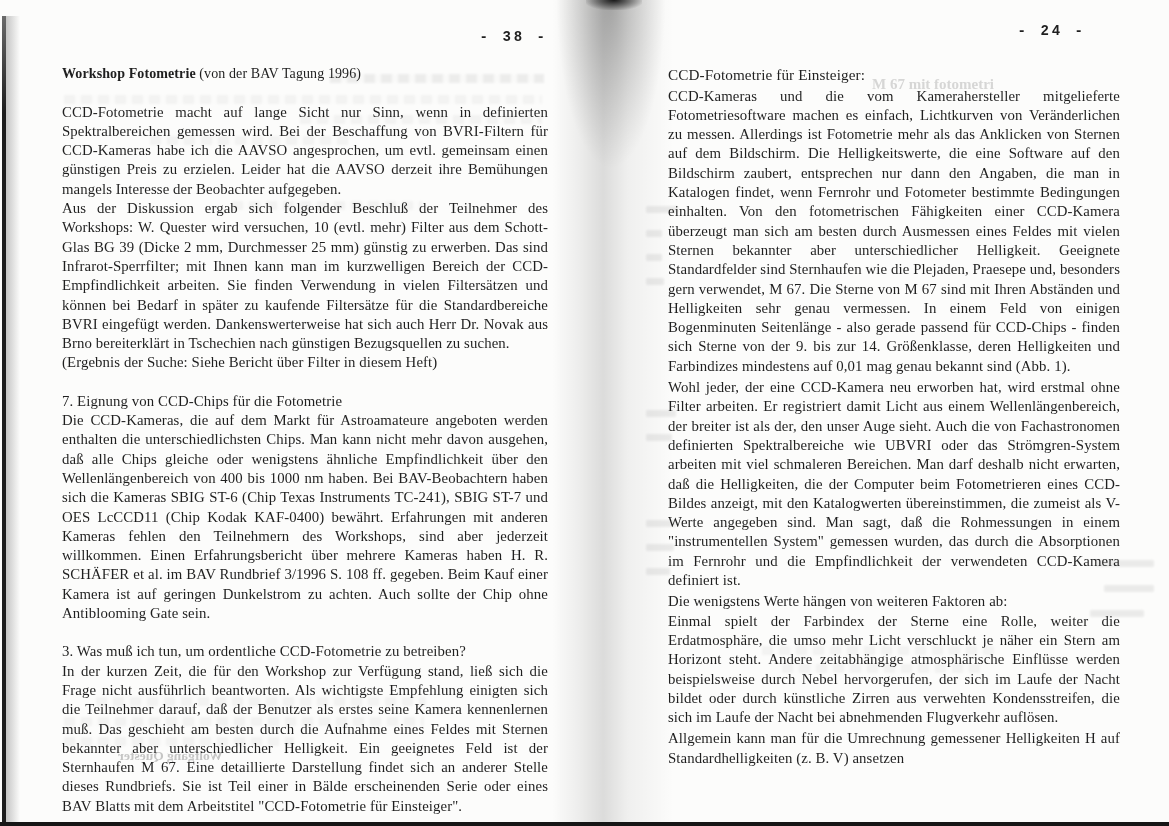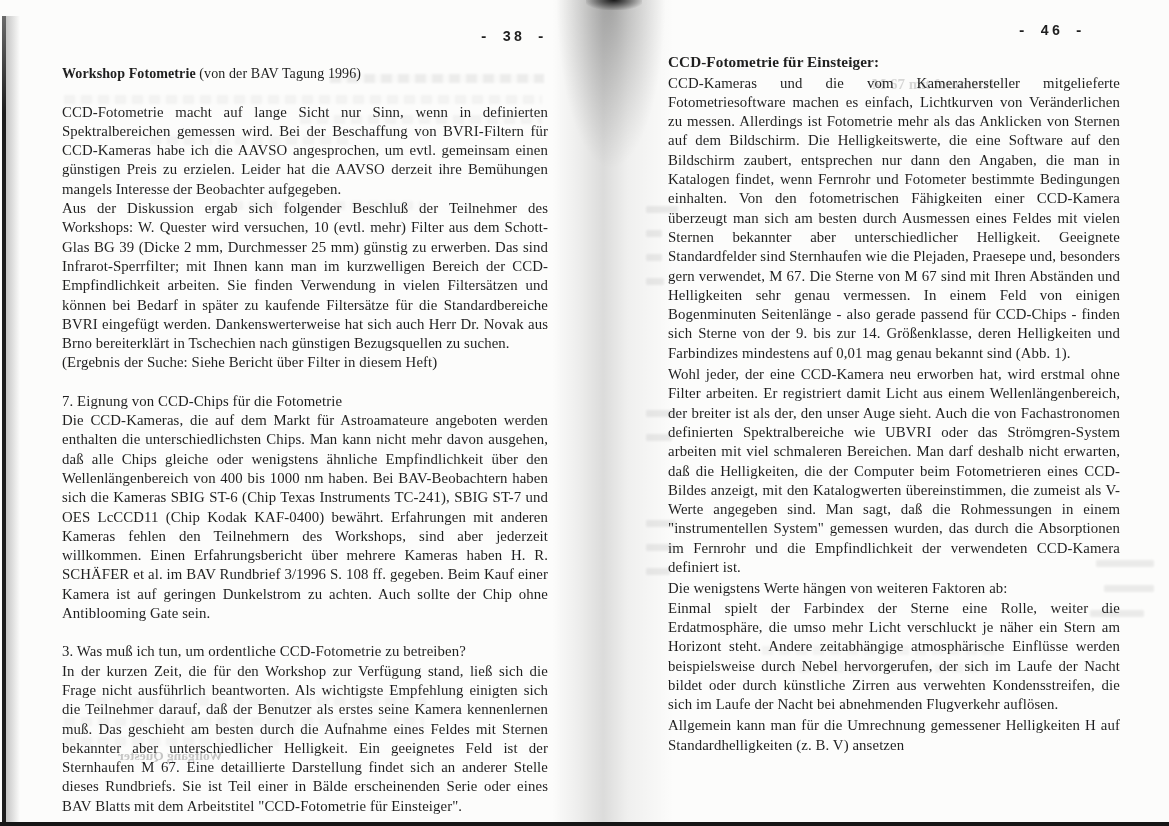--- a/index.html
+++ b/index.html
@@ -81,21 +81,21 @@
     text-align: right;
   }
   .page-right .pageno { padding-right: 34px; }
 
   .ltitle { margin-top: 17px; font-size: 14px; }
   .b { font-weight: bold; }
 
   .sec { margin-top: 19px; }
   .just { text-align: justify; }
 
-  .rtitle1 { margin-top: 11px; font-size: 15.2px; font-weight: bold; }
+  .rtitle1 { margin-top: 24px; font-size: 15.2px; font-weight: normal; }
   .rtitle2 { font-size: 15.2px; font-weight: bold; text-align: center; padding-left: 104px; }
   .mt { margin-top: 2px; }
 </style>
 </head>
 <body>
 
 <div class="scan">
 
   <div class="edge-left-dark"></div>
   <div class="edge-left-soft"></div>
@@ -147,21 +147,21 @@
     </div>
 
     <div class="sec">
       <div>3. Was muß ich tun, um ordentliche CCD-Fotometrie zu betreiben?</div>
       <div class="just">In der kurzen Zeit, die für den Workshop zur Verfügung stand, ließ sich die Frage nicht ausführlich beantworten. Als wichtigste Empfehlung einigten sich die Teilnehmer darauf, daß der Benutzer als erstes seine Kamera kennenlernen muß. Das geschieht am besten durch die Aufnahme eines Feldes mit Sternen bekannter aber unterschiedlicher Helligkeit. Ein geeignetes Feld ist der Sternhaufen M 67. Eine detaillierte Darstellung findet sich an anderer Stelle dieses Rundbriefs. Sie ist Teil einer in Bälde erscheinenden Serie oder eines BAV Blatts mit dem Arbeitstitel "CCD-Fotometrie für Einsteiger".</div>
     </div>
 
   </div>
 
   <div class="page page-right">
-    <div class="pageno">- 46 -</div>
+    <div class="pageno">- 24 -</div>
 
     <div class="rtitle1">CCD-Fotometrie für Einsteiger:</div>
 
     <div class="just mt">CCD-Kameras und die vom Kamerahersteller mitgelieferte Fotometriesoftware machen es einfach, Lichtkurven von Veränderlichen zu messen. Allerdings ist Fotometrie mehr als das Anklicken von Sternen auf dem Bildschirm. Die Helligkeitswerte, die eine Software auf den Bildschirm zaubert, entsprechen nur dann den Angaben, die man in Katalogen findet, wenn Fernrohr und Fotometer bestimmte Bedingungen einhalten. Von den fotometrischen Fähigkeiten einer CCD-Kamera überzeugt man sich am besten durch Ausmessen eines Feldes mit vielen Sternen bekannter aber unterschiedlicher Helligkeit. Geeignete Standardfelder sind Sternhaufen wie die Plejaden, Praesepe und, besonders gern verwendet, M 67. Die Sterne von M 67 sind mit Ihren Abständen und Helligkeiten sehr genau vermessen. In einem Feld von einigen Bogenminuten Seitenlänge - also gerade passend für CCD-Chips - finden sich Sterne von der 9. bis zur 14. Größenklasse, deren Helligkeiten und Farbindizes mindestens auf 0,01 mag genau bekannt sind (Abb. 1).</div>
     <div class="just mt">Wohl jeder, der eine CCD-Kamera neu erworben hat, wird erstmal ohne Filter arbeiten. Er registriert damit Licht aus einem Wellenlängenbereich, der breiter ist als der, den unser Auge sieht. Auch die von Fachastronomen definierten Spektralbereiche wie UBVRI oder das Strömgren-System arbeiten mit viel schmaleren Bereichen. Man darf deshalb nicht erwarten, daß die Helligkeiten, die der Computer beim Fotometrieren eines CCD-Bildes anzeigt, mit den Katalogwerten übereinstimmen, die zumeist als V-Werte angegeben sind. Man sagt, daß die Rohmessungen in einem "instrumentellen System" gemessen wurden, das durch die Absorptionen im Fernrohr und die Empfindlichkeit der verwendeten CCD-Kamera definiert ist.</div>
 
     <div class="mt">
       <div>Die wenigstens Werte hängen von weiteren Faktoren ab:</div>
       <div class="just">Einmal spielt der Farbindex der Sterne eine Rolle, weiter die Erdatmosphäre, die umso mehr Licht verschluckt je näher ein Stern am Horizont steht. Andere zeitabhängige atmosphärische Einflüsse werden beispielsweise durch Nebel hervorgerufen, der sich im Laufe der Nacht bildet oder durch künstliche Zirren aus verwehten Kondensstreifen, die sich im Laufe der Nacht bei abnehmenden Flugverkehr auflösen.</div>
     </div>

